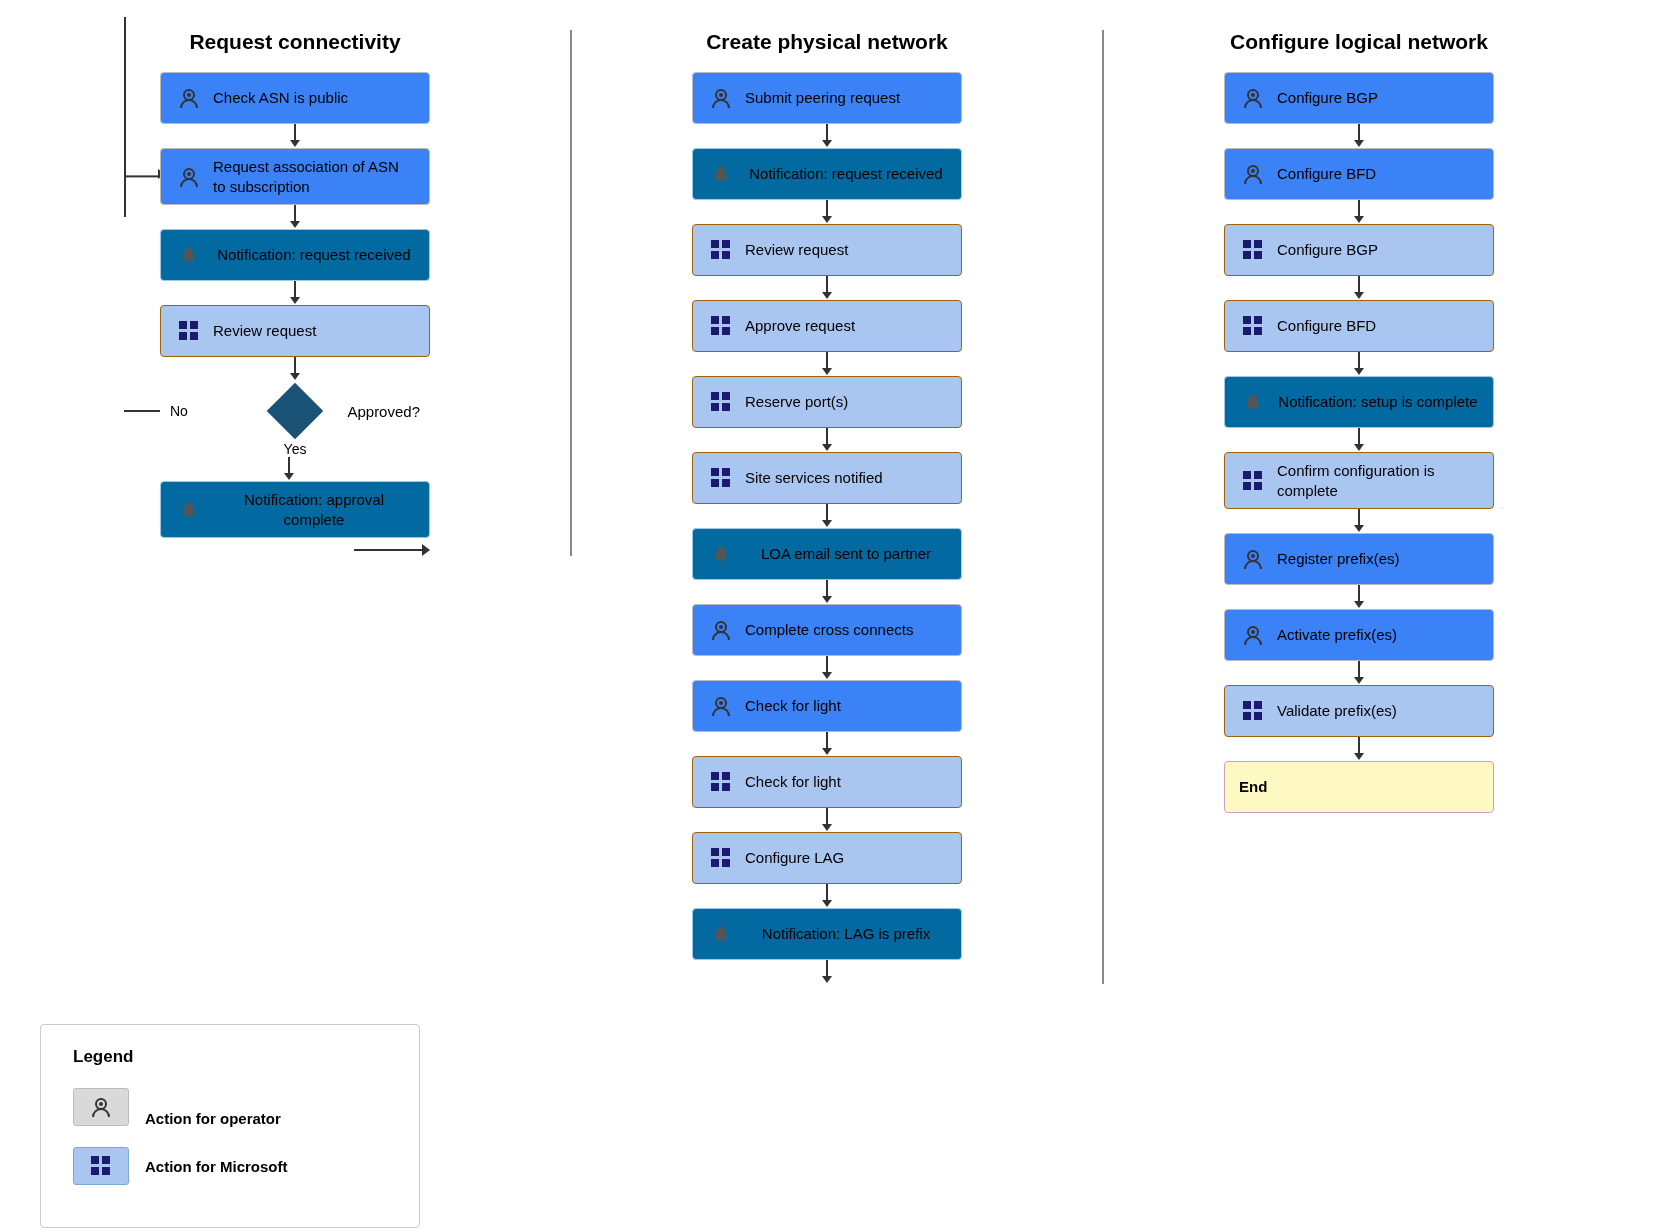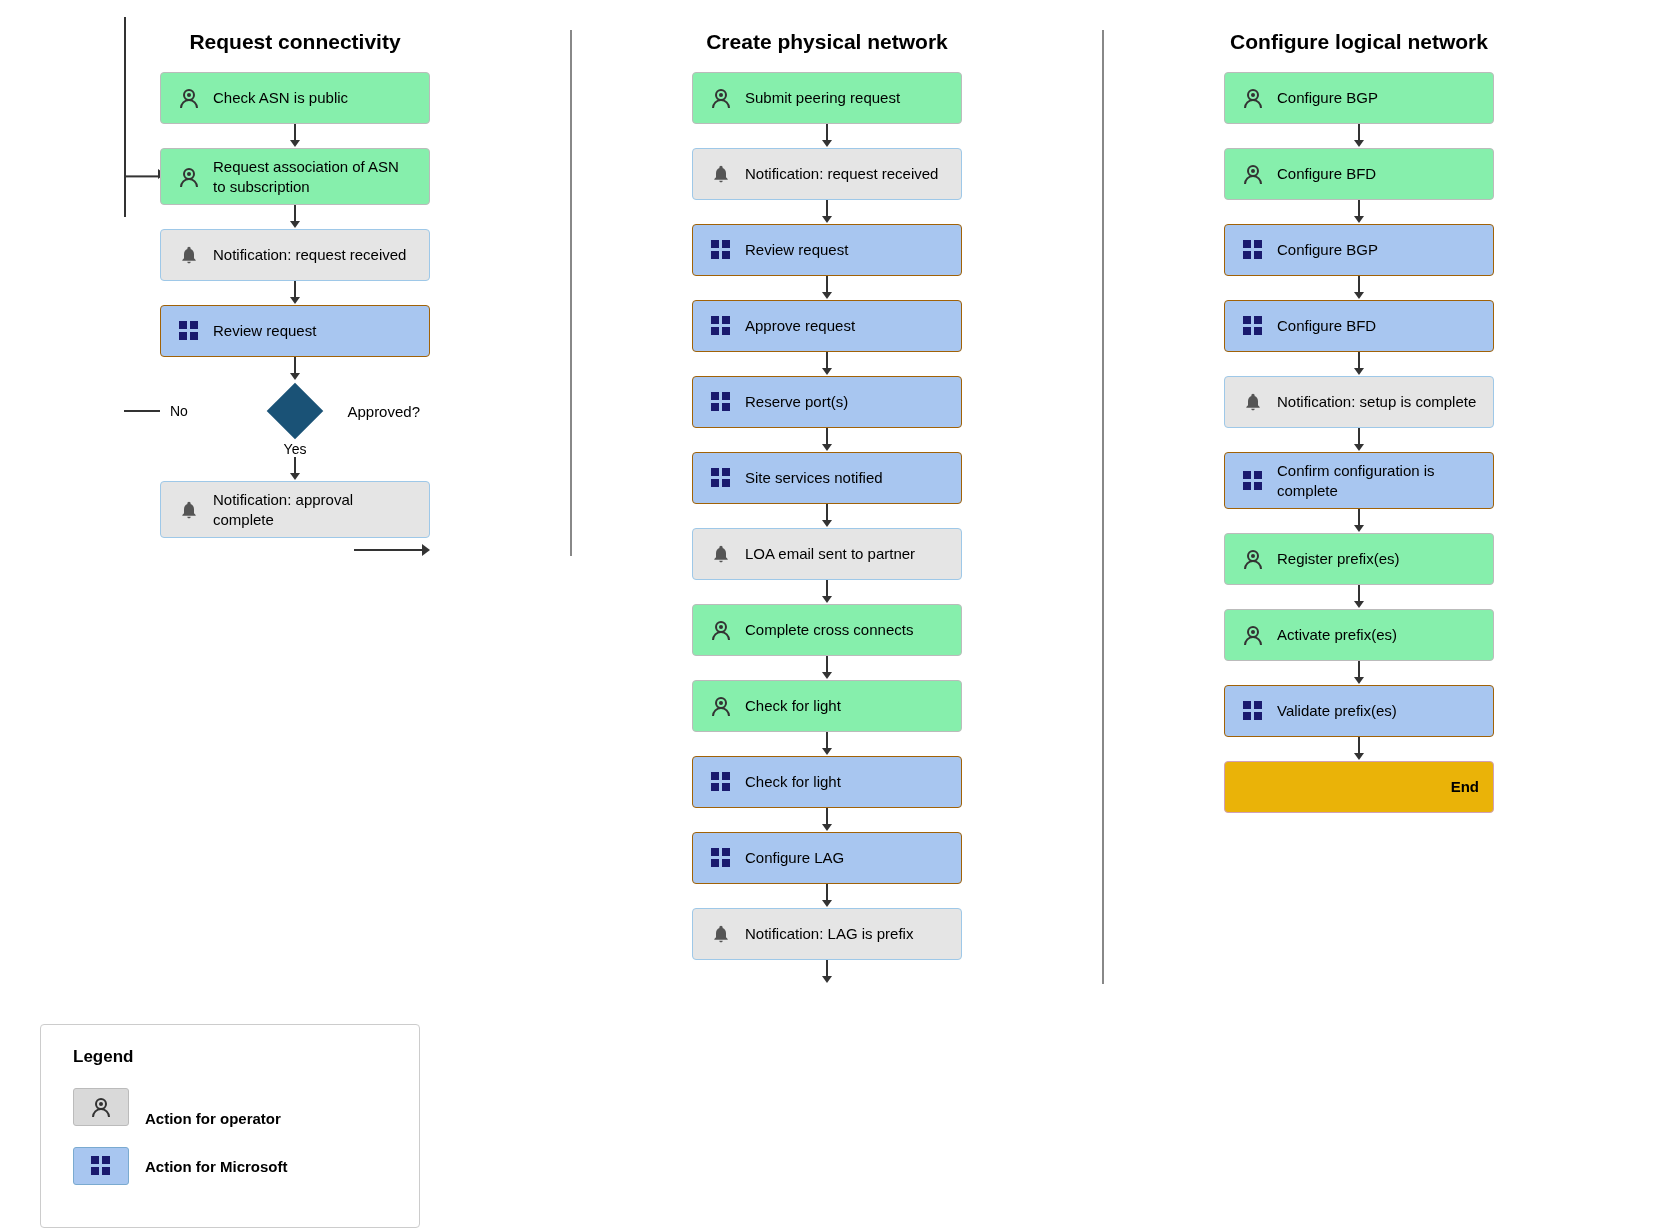--- a/index.html
+++ b/index.html
@@ -19,40 +19,40 @@
       min-height: 52px;
       border-radius: 4px;
       padding: 8px 14px;
       margin-bottom: 0;
       position: relative;
       font-size: 15px;
       line-height: 1.3;
     }
 
     .node-gray {
-      background: #86efac;
+      background: #3b82f6;
       border: 1px solid #bbb;
     }
 
     .node-blue {
       background: #a8c6f0;
       border: 1px solid #a16207;
     }
 
     .node-light-blue {
-      background: #e5e5e5;
+      background: #0369a1;
       border: 1px solid #9ec8e8;
+      text-align: center;
     }
 
     .node-pink {
-      background: #eab308;
+      background: #fef9c3;
       border: 1px solid #d0a0b8;
       font-weight: 700;
       justify-content: center;
-      text-align: right;
     }
 
     .node-icon {
       width: 28px;
       height: 28px;
       margin-right: 10px;
       flex-shrink: 0;
       display: flex;
       align-items: center;
       justify-content: center;
@@ -223,21 +223,21 @@
       <div style="position:relative; width:270px; display:flex; justify-content:center; align-items:center; height:52px; margin:4px 0;">
         <div style="width:40px;height:40px;background:#1a5276;transform:rotate(45deg);"></div>
         <div style="position:absolute; right:10px; font-size:15px;">Approved?</div>
 
         <div style="position:absolute; left:10px; font-size:14px;">No</div>
 
         <div style="position:absolute; left:-36px; top:50%; width:36px; height:2px; background:#333; transform:translateY(-50%);"></div>
 
       </div>
 
-      <div style="display:flex;flex-direction:column;align-items:center;margin:0;">
+      <div style="display:flex;flex-direction:column;align-items:flex-start;margin:0;">
         <div style="font-size:14px;">Yes</div>
         <div class="arrow-dn">
             <div class="ln"></div>
             <div class="tp"></div>
           </div>
       </div>
 
       <div class="node node-light-blue n">
         <div class="node-icon">
           <svg width="20" height="20" viewBox="0 0 24 24">

